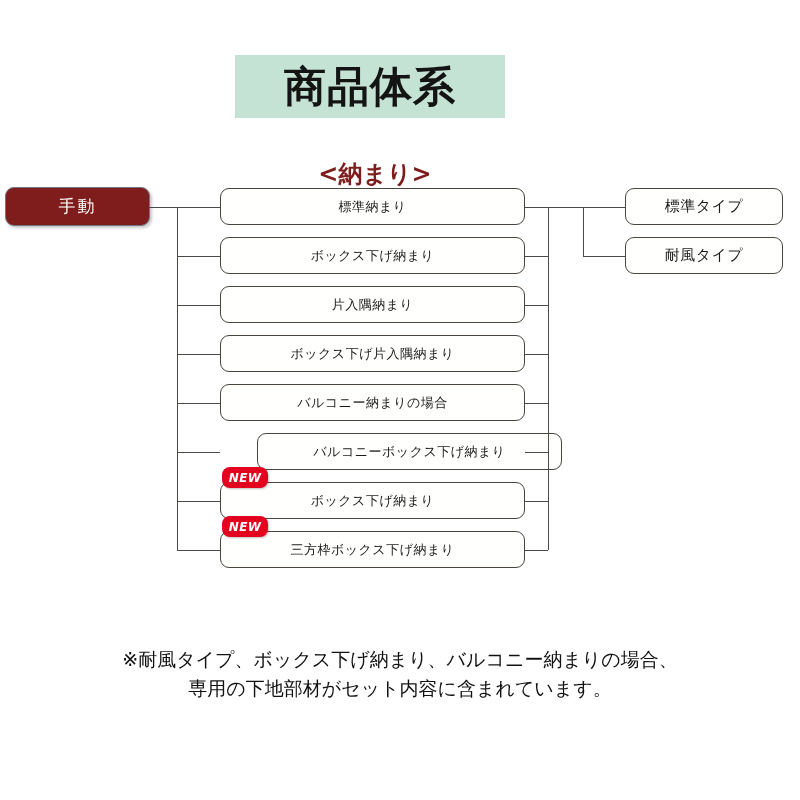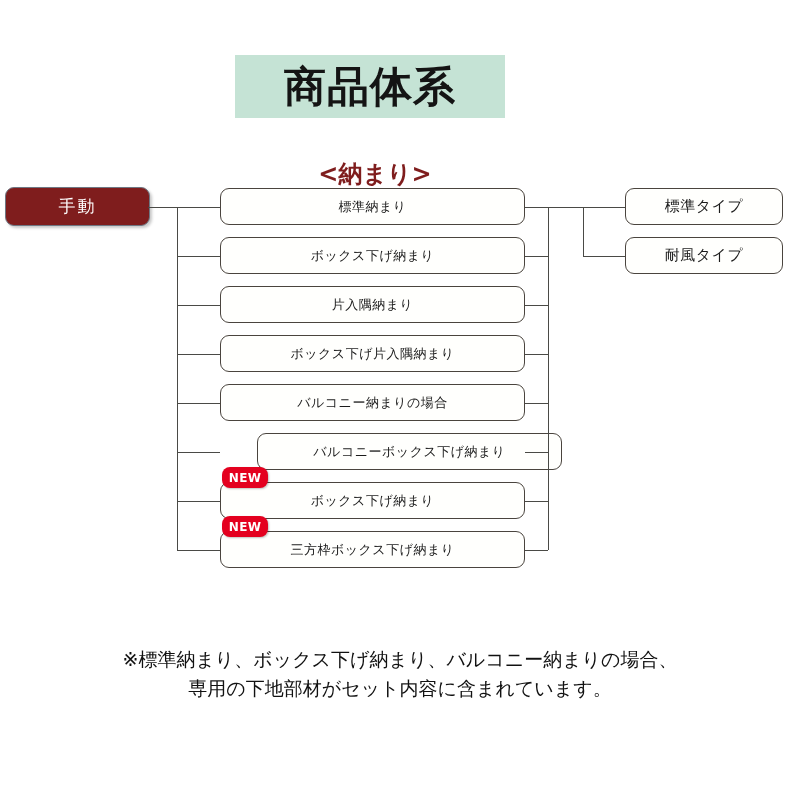--- a/index.html
+++ b/index.html
@@ -121,20 +121,21 @@
     border-radius: 8px;
     color: #ffffff;
     font-size: 12px;
     font-weight: bold;
     display: flex;
     align-items: center;
     justify-content: center;
     letter-spacing: 0.3px;
     z-index: 6;
     box-shadow: 1px 1px 2px rgba(0,0,0,0.25);
+    font-style: italic;
   }
 
   
   .line {
     position: absolute;
     background: #4a4a46;
     z-index: 1;
   }
   .line-h { height: 1px; }
   .line-v { width: 1px; }
@@ -225,17 +226,17 @@
   <div id="shutter-list">
       <div class="node node-shutter" style="top: 188px;">
         <span class="node-label">標準タイプ</span>
       </div>
       <div class="node node-shutter" style="top: 237px;">
         <span class="node-label">耐風タイプ</span>
       </div>
     </div>
 
   <div class="footnote">
-    <div>※標準納まり、ボックス下げ納まり、バルコニー納まりの場合、</div>
+    <div>※耐風タイプ、ボックス下げ納まり、バルコニー納まりの場合、</div>
     <div>専用の下地部材がセット内容に含まれています。</div>
   </div>
 
 </div>
 
 </body></html>

